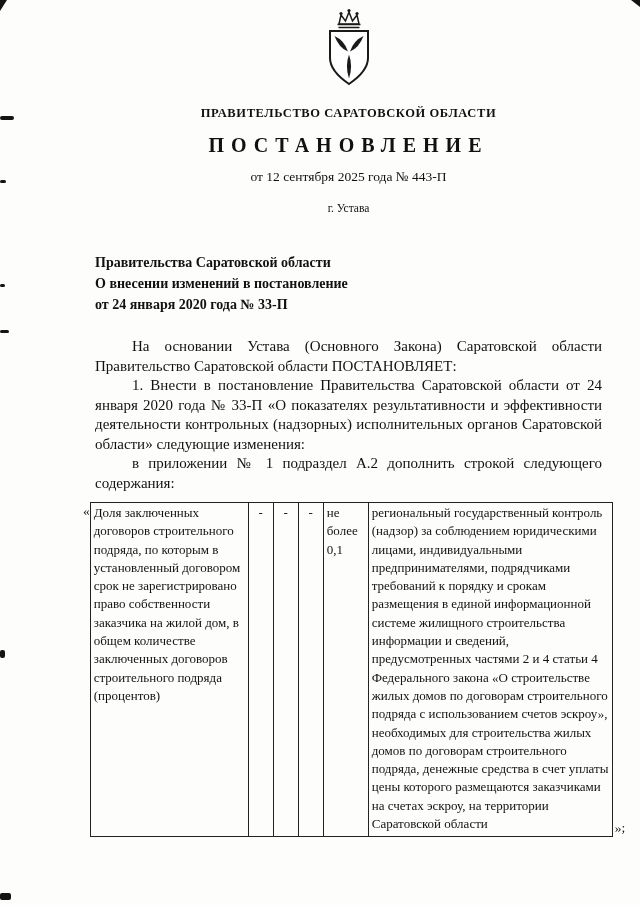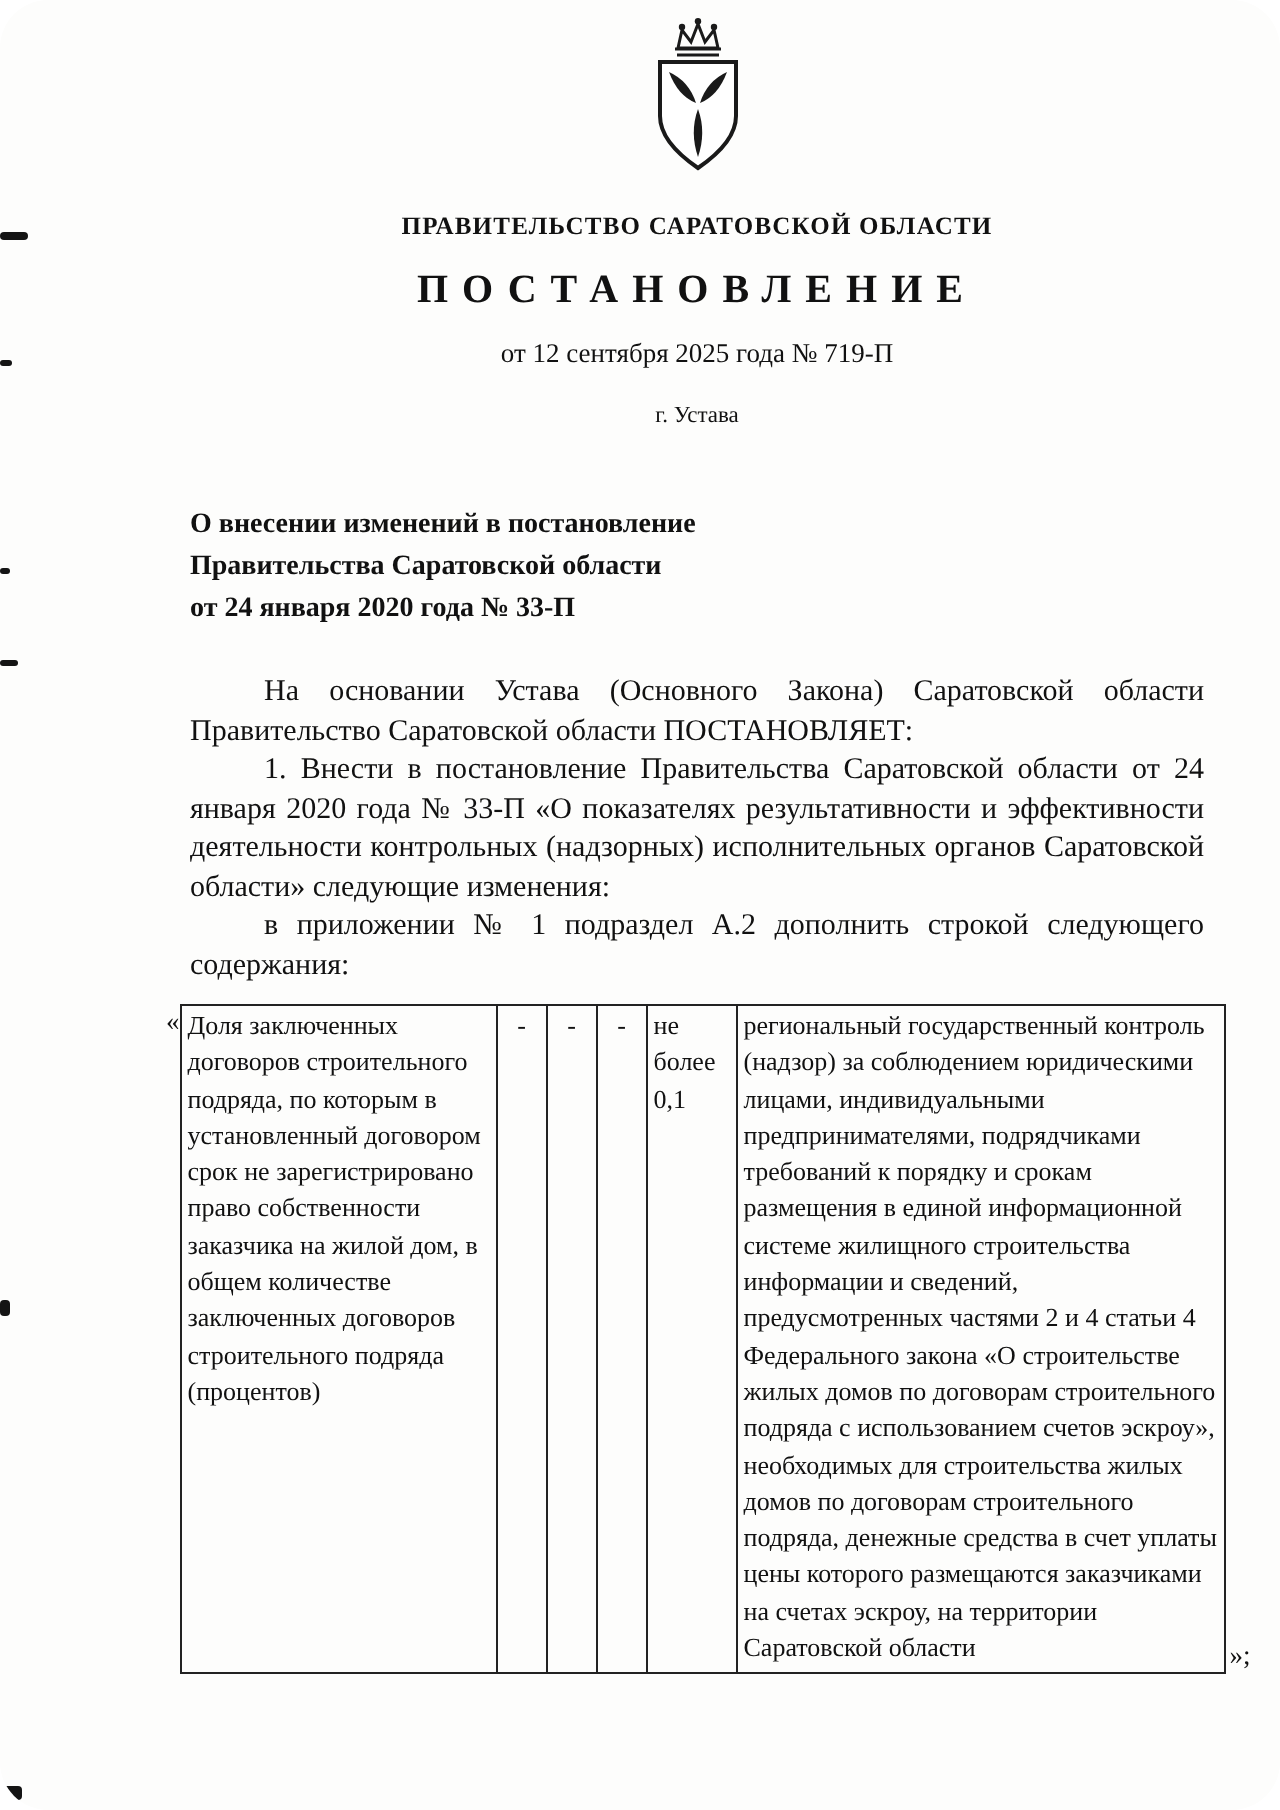--- a/index.html
+++ b/index.html
@@ -8,21 +8,20 @@
     background: #ffffff;
   }
   .page {
     position: relative;
     width: 640px;
     height: 905px;
     background: #fdfdfc;
     overflow: hidden;
     font-family: "Liberation Serif", serif;
     color: #111;
-    border-radius: 24px;
   }
   .content {
     margin-left: 95px;
     margin-right: 38px;
   }
   .arms {
     text-align: center;
     margin-top: 8px;
     height: 82px;
   }
@@ -150,27 +149,27 @@
           <path d="M43.5 28 Q33.5 32.5 30 43.5 Q39 40 43.5 28 Z"></path>
           <path d="M29 46.5 Q33.2 58 29 70.5 Q24.8 58 29 46.5 Z"></path>
         </g>
       </svg>
     </div>
 
     <div class="org-name">ПРАВИТЕЛЬСТВО САРАТОВСКОЙ ОБЛАСТИ</div>
 
     <div class="doc-type">ПОСТАНОВЛЕНИЕ</div>
 
-    <div class="date-line">от 12 сентября 2025 года № 719-П</div>
+    <div class="date-line">от 12 сентября 2025 года № 443-П</div>
 
     <div class="city">г. Устава</div>
 
     <div class="doc-title">
+      <div>Правительства Саратовской области</div>
       <div>О внесении изменений в постановление</div>
-      <div>Правительства Саратовской области</div>
       <div>от 24 января 2020 года № 33-П</div>
     </div>
 
     <div class="body-text">
       <p>На основании Устава (Основного Закона) Саратовской области Правительство Саратовской области ПОСТАНОВЛЯЕТ:</p>
       <p>1. Внести в постановление Правительства Саратовской области от 24 января 2020 года № 33-П «О показателях результативности и эффективности деятельности контрольных (надзорных) исполнительных органов Саратовской области» следующие изменения:</p>
       <p>в приложении № 1 подраздел А.2 дополнить строкой следующего содержания:</p>
     </div>
 
     <div class="table-wrap">

